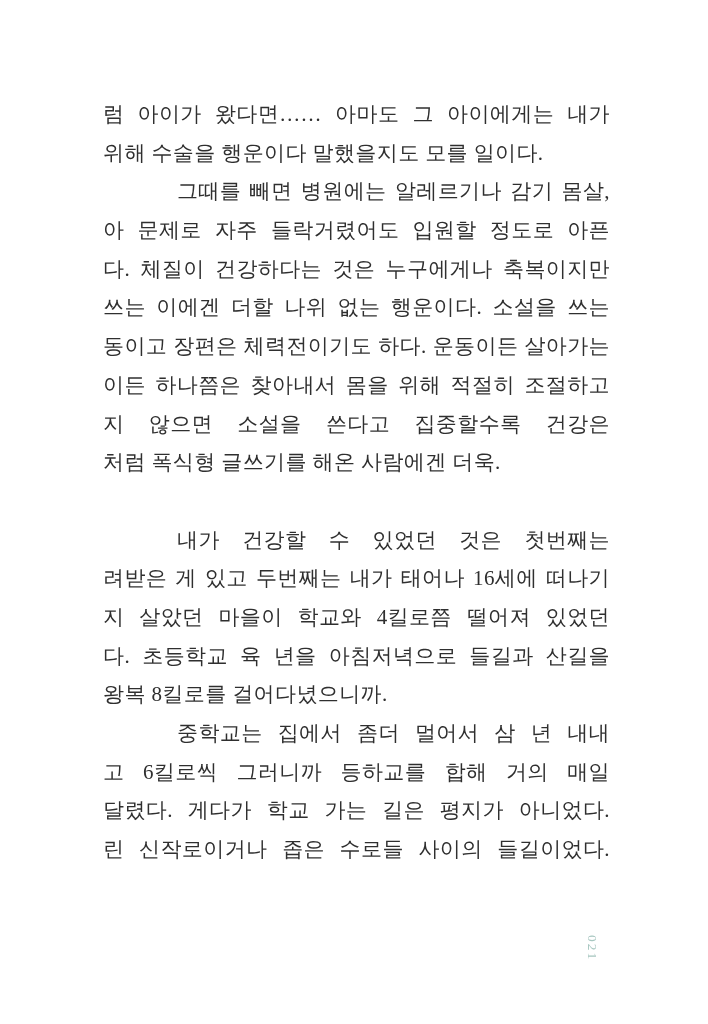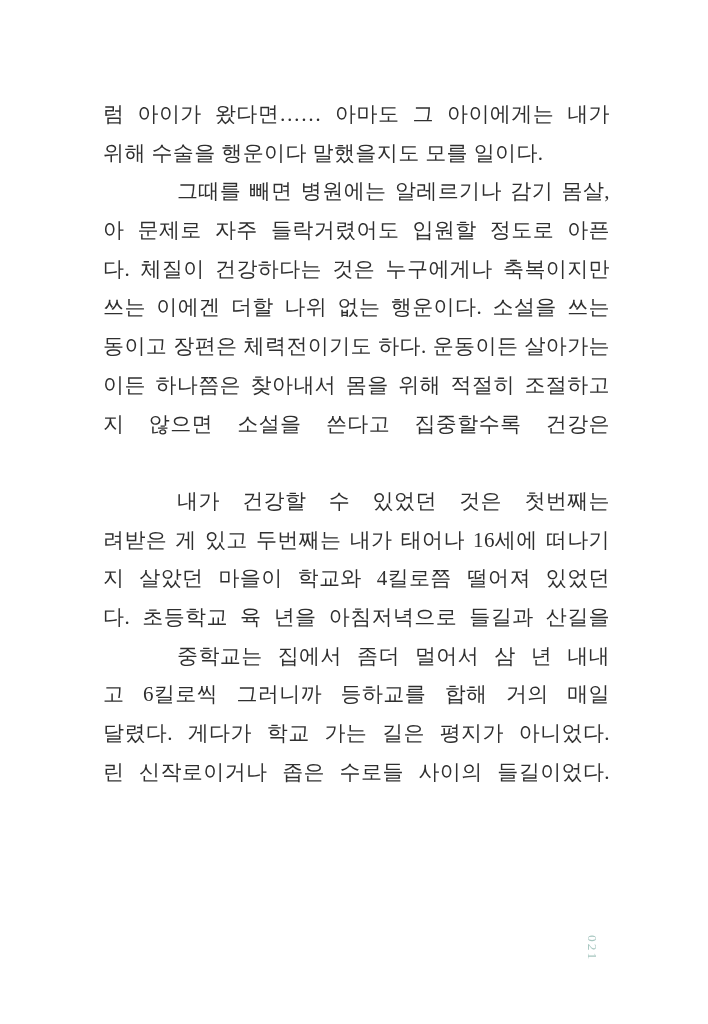--- a/index.html
+++ b/index.html
@@ -61,25 +61,27 @@
   <div class="text-block">
     <div class="line j">럼 아이가 왔다면…… 아마도 그 아이에게는 내가 너를 얻기</div>
     <div class="line">위해 수술을 행운이다 말했을지도 모를 일이다.</div>
     <div class="line j ind">그때를 빼면 병원에는 알레르기나 감기 몸살, 약한 치</div>
     <div class="line j">아 문제로 자주 들락거렸어도 입원할 정도로 아픈 적은 없</div>
     <div class="line j">다. 체질이 건강하다는 것은 누구에게나 축복이지만 소설을</div>
     <div class="line j">쓰는 이에겐 더할 나위 없는 행운이다. 소설을 쓰는 일은 노</div>
     <div class="line j">동이고 장편은 체력전이기도 하다. 운동이든 살아가는 방식</div>
     <div class="line j">이든 하나쯤은 찾아내서 몸을 위해 적절히 조절하고 관리하</div>
     <div class="line j">지 않으면 소설을 쓴다고 집중할수록 건강은 나빠진다. 나</div>
+    <div class="line">처럼 폭식형 글쓰기를 해온 사람에겐 더욱.</div>
     <div class="line blank"></div>
     <div class="line j ind">내가 건강할 수 있었던 것은 첫번째는 어머니에게서 물</div>
     <div class="line j">려받은 게 있고 두번째는 내가 태어나 16세에 떠나기 전까</div>
     <div class="line j">지 살았던 마을이 학교와 4킬로쯤 떨어져 있었던 덕분이었</div>
     <div class="line j">다. 초등학교 육 년을 아침저녁으로 들길과 산길을 4킬로씩</div>
+    <div class="line">왕복 8킬로를 걸어다녔으니까.</div>
     <div class="line j ind">중학교는 집에서 좀더 멀어서 삼 년 내내 자전거를 타</div>
     <div class="line j">고 6킬로씩 그러니까 등하교를 합해 거의 매일 12킬로씩을</div>
     <div class="line j">달렸다. 게다가 학교 가는 길은 평지가 아니었다. 자갈이 깔</div>
     <div class="line j">린 신작로이거나 좁은 수로들 사이의 들길이었다. 1.5킬로</div>
   </div>
 
   <div class="page-number">021</div>
 
 </div>
 

